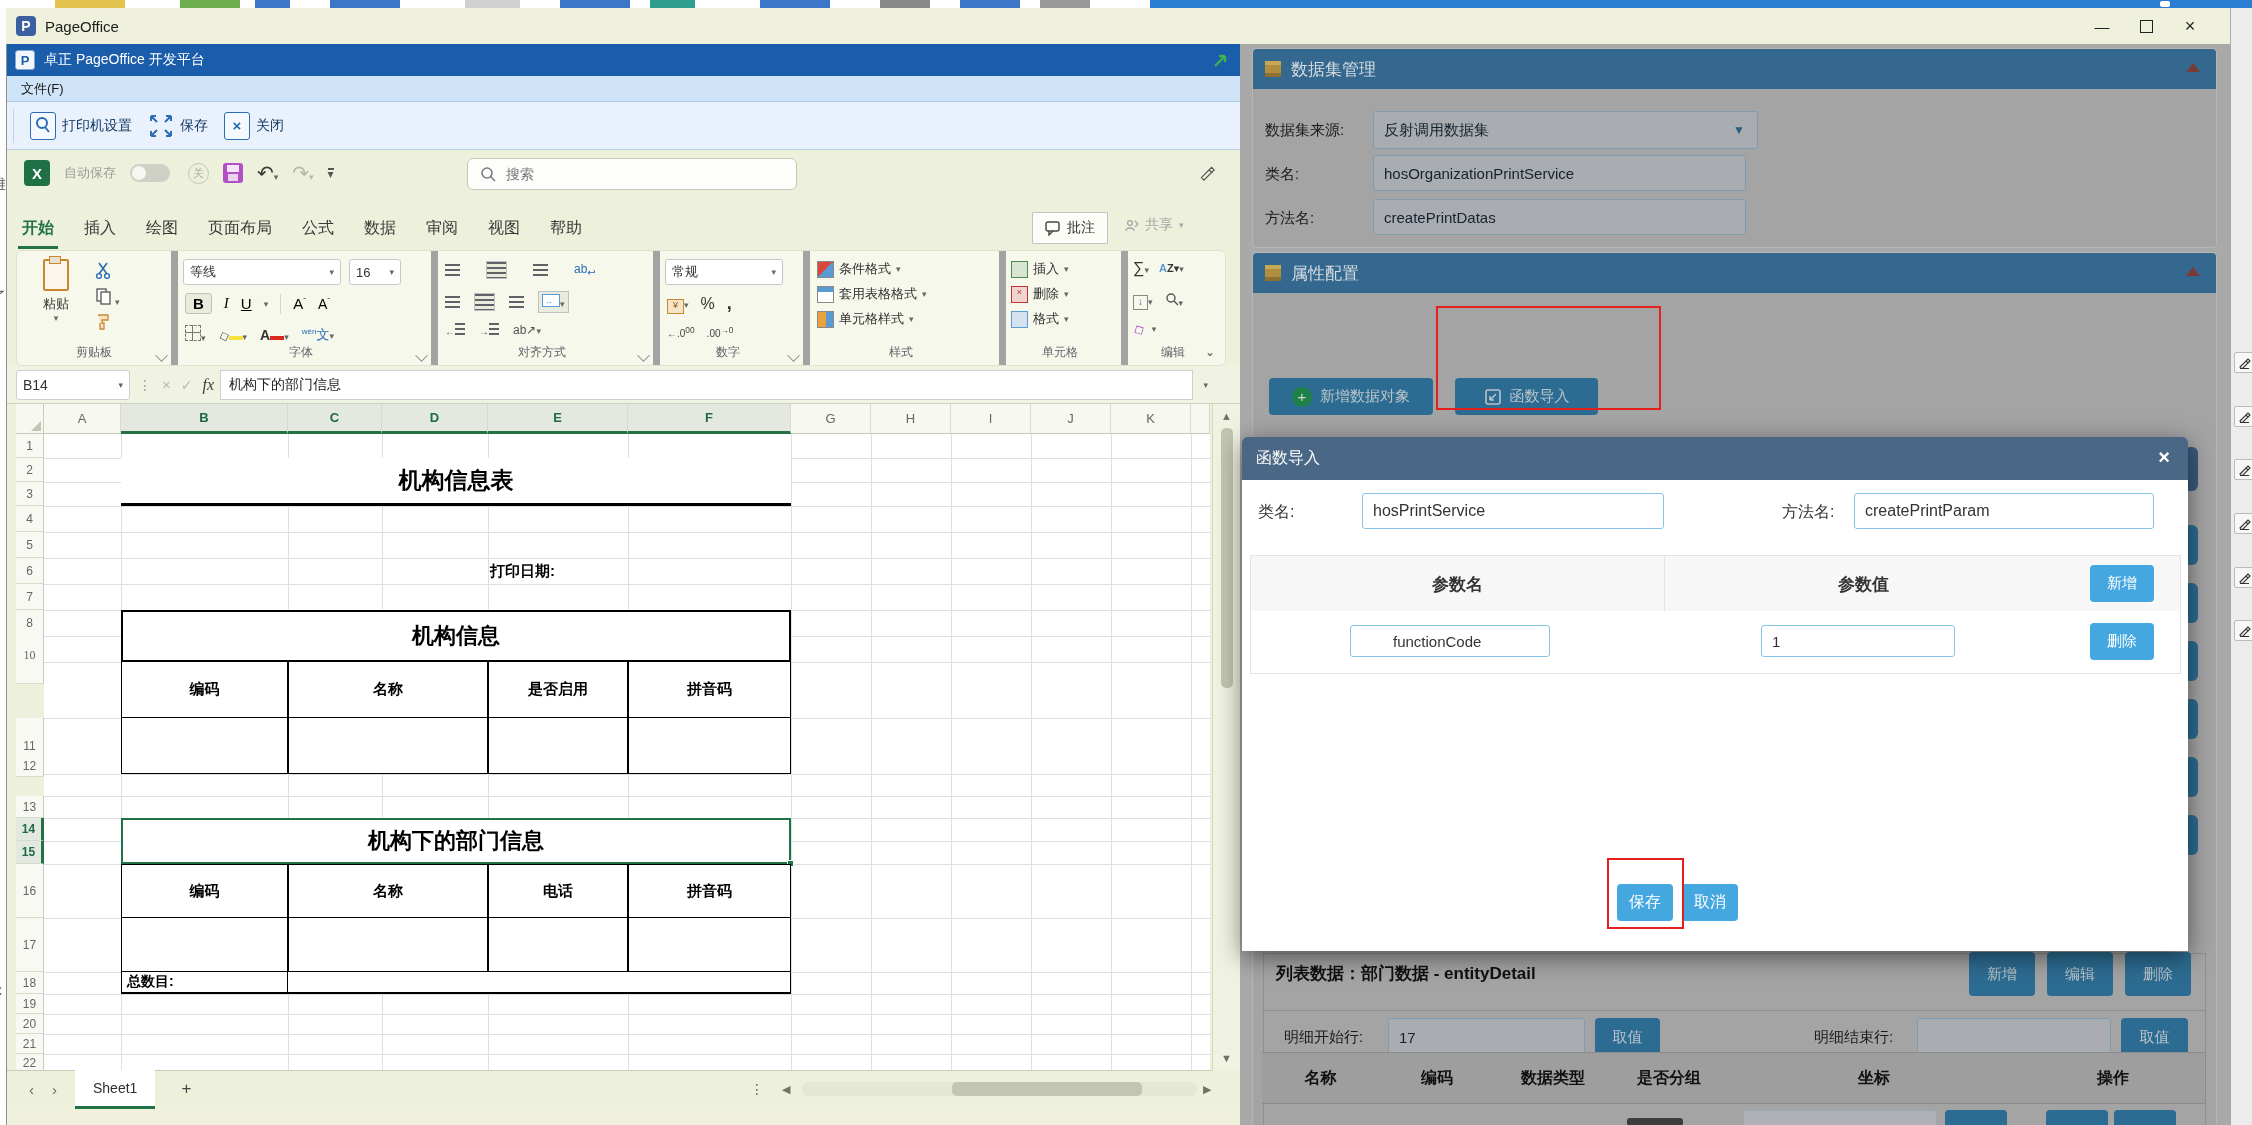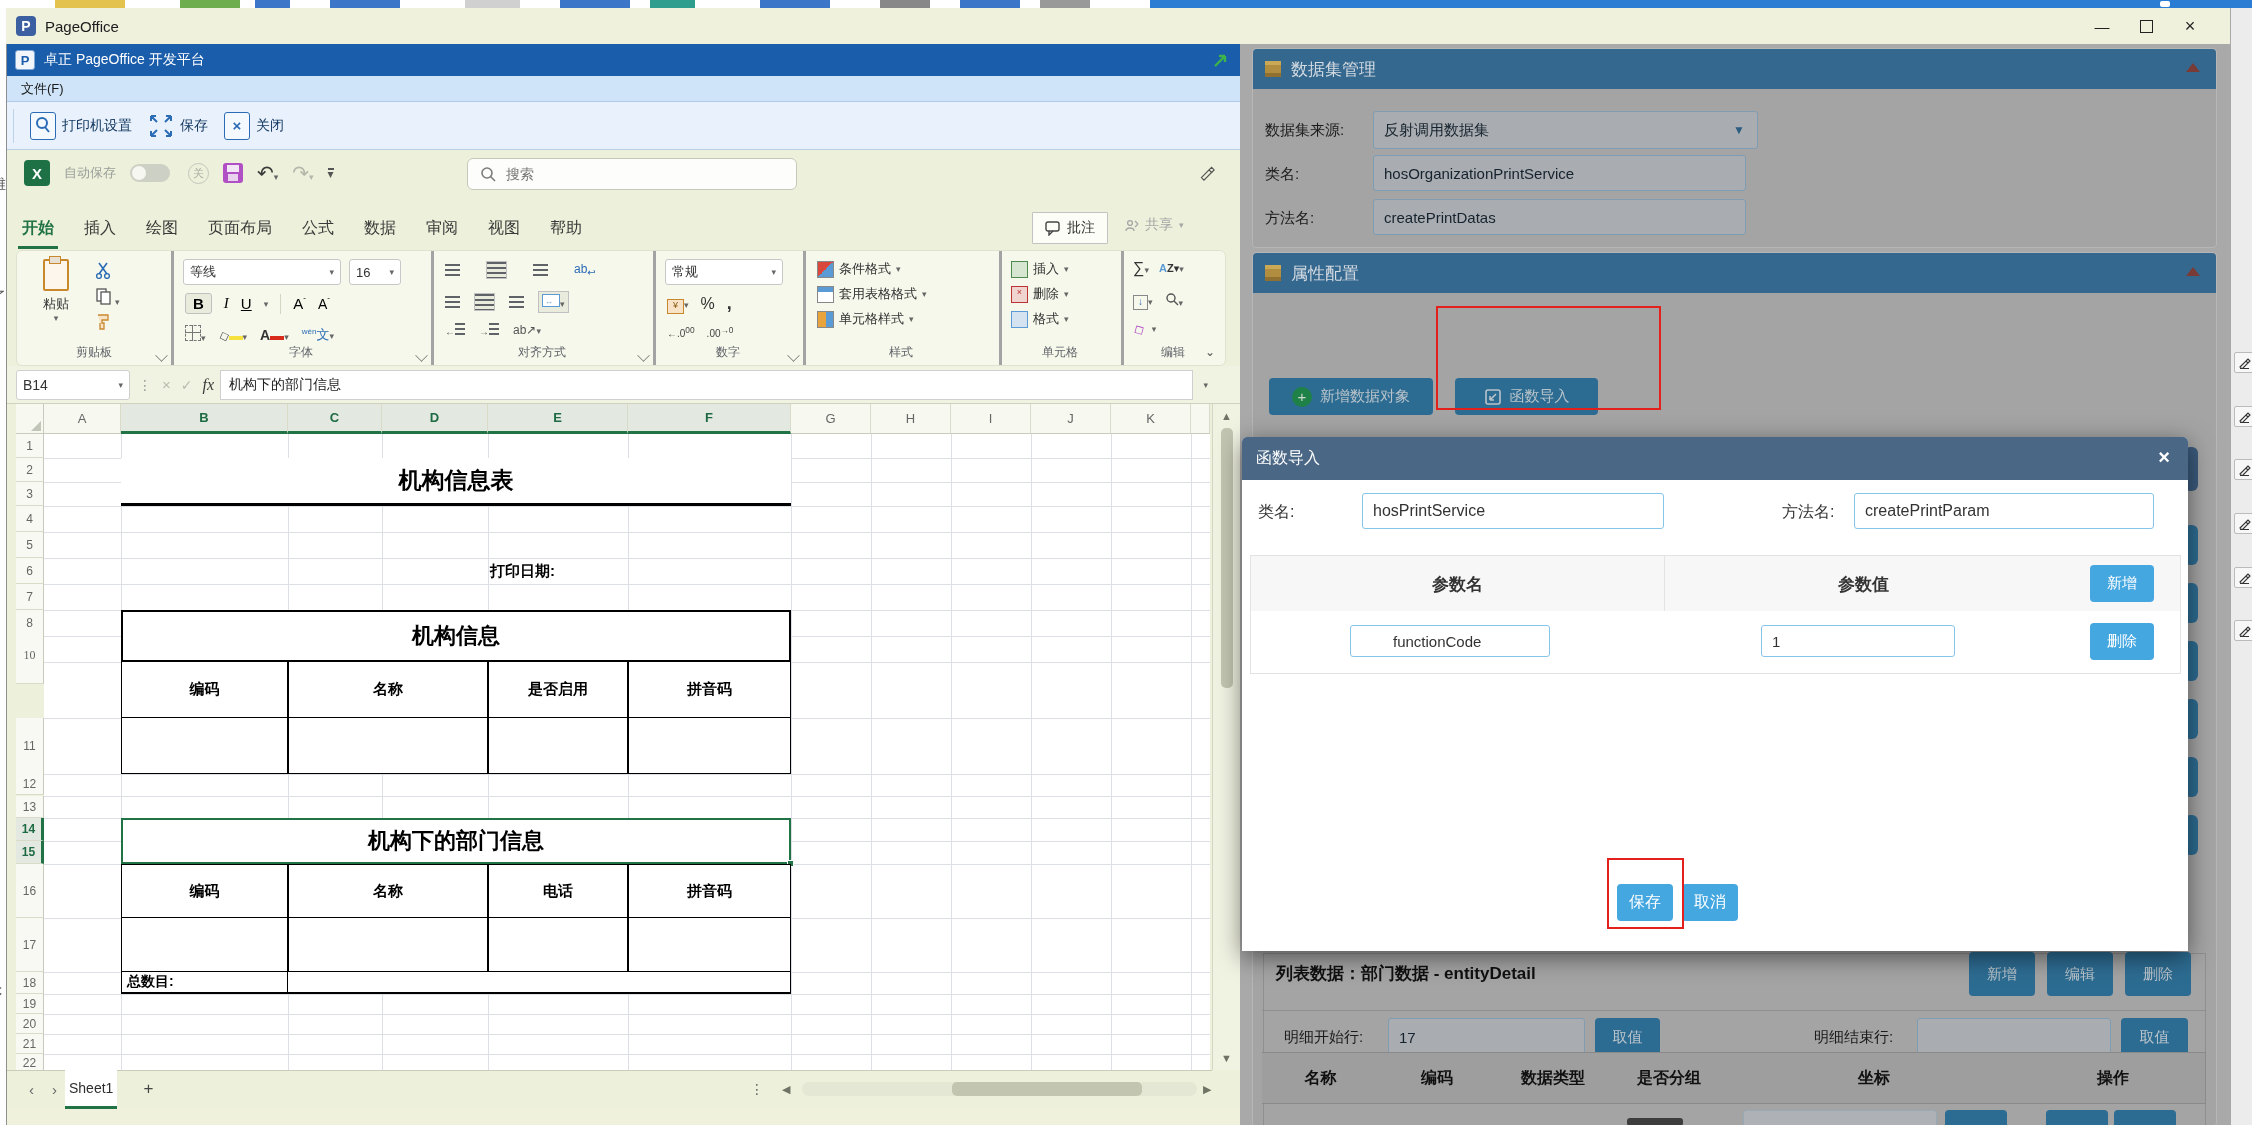--- a/index.html
+++ b/index.html
@@ -38,42 +38,42 @@
   .floppy:before{content:"";position:absolute;left:4px;top:2px;width:12px;height:7px;background:#f3e6f6;}
   .floppy:after{content:"";position:absolute;left:5px;bottom:2px;width:10px;height:7px;background:#e9d2ee;}
   .srchbox{left:467px;top:158px;width:330px;height:32px;background:#fdfdfb;border:1px solid #c6c9ba;border-radius:6px;display:flex;align-items:center;color:#7c7c7c;}
   .srchbox input{border:none;background:transparent;font-size:14px;color:#555;width:250px;}
   .tabs-row{left:20px;top:208px;height:40px;display:flex;align-items:center;gap:26px;}
   .rtab{font-size:16px;color:#3a3a3a;padding:4px 2px;position:relative;}
   .rtab.active{color:#217346;font-weight:bold;}
   .rtab.active:after{content:"";position:absolute;left:-2px;right:-2px;bottom:-6px;height:3px;background:#217346;}
   .pill-btn{height:32px;border:1px solid #c2c2c2;border-radius:1px;background:#fdfdf8;display:flex;align-items:center;padding:0 12px;font-size:14px;color:#333;}
   .ribbon{left:16px;top:250px;width:1210px;height:116px;background:#f6f8ec;border:1px solid #e0e2d0;border-radius:6px;}
-  .rgroup{position:absolute;top:0;bottom:0;border-right:3px solid #a3a3a3;}
+  .rgroup{position:absolute;top:0;bottom:0;border-right:7px solid #a3a3a3;}
   .rgroup .glabel{position:absolute;bottom:4px;left:0;right:0;text-align:center;font-size:12px;color:#5f6368;}
   .rgroup .launcher{position:absolute;right:4px;bottom:4px;width:10px;height:10px;border-left:1px solid #777;border-bottom:1px solid #777;transform:rotate(-45deg) scale(.8);}
   .sel{background:#fff;border:1px solid #c8c8c8;border-radius:3px;font-size:13px;color:#333;display:flex;align-items:center;padding:0 6px;height:26px;justify-content:space-between;}
   .car{font-size:9px;color:#666;}
   .colorbar{display:inline-block;width:14px;height:4px;margin-top:-2px;}
   .bars{display:inline-block;width:15px;height:12px;background:repeating-linear-gradient(#5f6368 0 2px,transparent 2px 5px);}
   .rib-ico-label{display:flex;align-items:center;gap:5px;font-size:13px;color:#333;margin-bottom:7px;}
   .sq-ico{width:15px;height:15px;border:1px solid #888;display:inline-block;position:relative;background:linear-gradient(90deg,#e8a33d 50%,#5b9bd5 50%);}
   
   .fbar{left:7px;top:366px;width:1233px;height:38px;background:#f1f3e2;border-bottom:1px solid #cfd2bf;display:flex;align-items:center;}
   .namebox{margin-left:9px;width:100px;height:28px;background:#fff;border:1px solid #cfcfcf;border-radius:3px;display:flex;align-items:center;justify-content:space-between;padding:0 6px;font-size:14px;color:#333;}
   .fx-input{height:28px;background:#fff;border:1px solid #cfcfcf;flex:1;margin:0 10px 0 6px;display:flex;align-items:center;font-size:14px;color:#222;padding-left:8px;}
   .colhdr{top:404px;height:30px;background:#f7f8f0;border-right:1px solid #d8dbc8;border-bottom:1px solid #c7cabc;color:#666;font-size:13px;display:flex;align-items:center;justify-content:center;}
   .colhdr.selc{background:#e3e8e0;color:#1e6b43;border-bottom:3px solid #217346;font-weight:bold;}
   .rowhdr{left:16px;width:28px;background:#f8f9f2;border-bottom:1px solid #d8dbc8;border-right:1px solid #c7cabc;color:#666;font-size:12px;display:flex;align-items:center;justify-content:center;}
   .rowhdr.selr{background:#e3e8e0;color:#1e6b43;border-right:3px solid #217346;font-weight:bold;}
   .gline{background:#dcdfe3;position:absolute;}
   .sheet-cell{position:absolute;box-sizing:border-box;background:#fff;display:flex;align-items:center;justify-content:center;color:#000;}
   
   .tabbar{left:7px;top:1070px;width:1205px;height:37px;background:#edf0da;border-top:1px solid #c9ccb8;display:flex;align-items:center;}
-  .sheettab{height:36px;background:#fff;display:flex;align-items:center;padding:0 4px;font-size:14px;color:#2e2e2e;border-bottom:3px solid #217346;margin-left:8px;}
+  .sheettab{height:36px;background:#fff;display:flex;align-items:center;padding:0 18px;font-size:14px;color:#2e2e2e;border-bottom:3px solid #217346;margin-left:18px;}
   .vscroll{left:1212px;top:404px;width:28px;height:666px;background:#f0f2e2;border-left:1px solid #d5d7c5;}
   .thumb{background:#c2c5b0;border-radius:5px;position:absolute;}
   .arrowg{color:#6f7365;font-size:11px;text-align:center;}
   
   .rregion{left:1240px;top:44px;width:990px;height:1081px;background:#a9a9a9;}
   .pbox{position:absolute;background:#a4a4a4;border:1px solid #b6b6b6;border-radius:4px;}
   .pbox-hdr{position:absolute;left:0;right:0;top:0;height:40px;background:#35688f;border-radius:4px 4px 0 0;display:flex;align-items:center;}
   .pbox-hdr .ttl{color:#d4dbe1;font-size:17px;margin-left:10px;}
   .hdr-ico{width:16px;height:16px;background:#b08d3f;margin-left:12px;box-shadow:inset 0 4px 0 #c9a955, inset 0 -4px 0 #8f7030;}
   .hdr-caret{position:absolute;right:16px;top:14px;width:0;height:0;border-left:7px solid transparent;border-right:7px solid transparent;border-bottom:9px solid #7a3b36;}
@@ -426,21 +426,21 @@
     <div class="abs rowhdr" style="top: 584px; height: 26px;">7</div>
     <div class="abs gline" style="left: 44px; top: 610px; width: 1166px; height: 1px;"></div>
     <div class="abs rowhdr" style="top: 610px; height: 26px;">8</div>
     <div class="abs gline" style="left: 44px; top: 636px; width: 1166px; height: 1px;"></div>
     <div class="abs rowhdr" style="top: 636px; height: 26px;">9</div>
     <div class="abs gline" style="left: 44px; top: 662px; width: 1166px; height: 1px;"></div>
     <div class="abs rowhdr" style="top: 628px; height: 56px; font-family: Liberation Serif, serif;">10</div>
     <div class="abs gline" style="left: 44px; top: 718px; width: 1166px; height: 1px;"></div>
     <div class="abs rowhdr" style="top: 718px; height: 56px;">11</div>
     <div class="abs gline" style="left: 44px; top: 774px; width: 1166px; height: 1px;"></div>
-    <div class="abs rowhdr" style="top: 773px; height: 22px;">12</div>
+    <div class="abs rowhdr" style="top: 755px; height: 22px;">12</div>
     <div class="abs gline" style="left: 44px; top: 796px; width: 1166px; height: 1px;"></div>
     <div class="abs rowhdr" style="top: 796px; height: 22px;">13</div>
     <div class="abs gline" style="left: 44px; top: 818px; width: 1166px; height: 1px;"></div>
     <div class="abs rowhdr selr" style="top: 818px; height: 23px;">14</div>
     <div class="abs gline" style="left: 44px; top: 841px; width: 1166px; height: 1px;"></div>
     <div class="abs rowhdr selr" style="top: 841px; height: 23px;">15</div>
     <div class="abs gline" style="left: 44px; top: 864px; width: 1166px; height: 1px;"></div>
     <div class="abs rowhdr" style="top: 864px; height: 54px;">16</div>
     <div class="abs gline" style="left: 44px; top: 918px; width: 1166px; height: 1px;"></div>
     <div class="abs rowhdr" style="top: 918px; height: 54px;">17</div>

